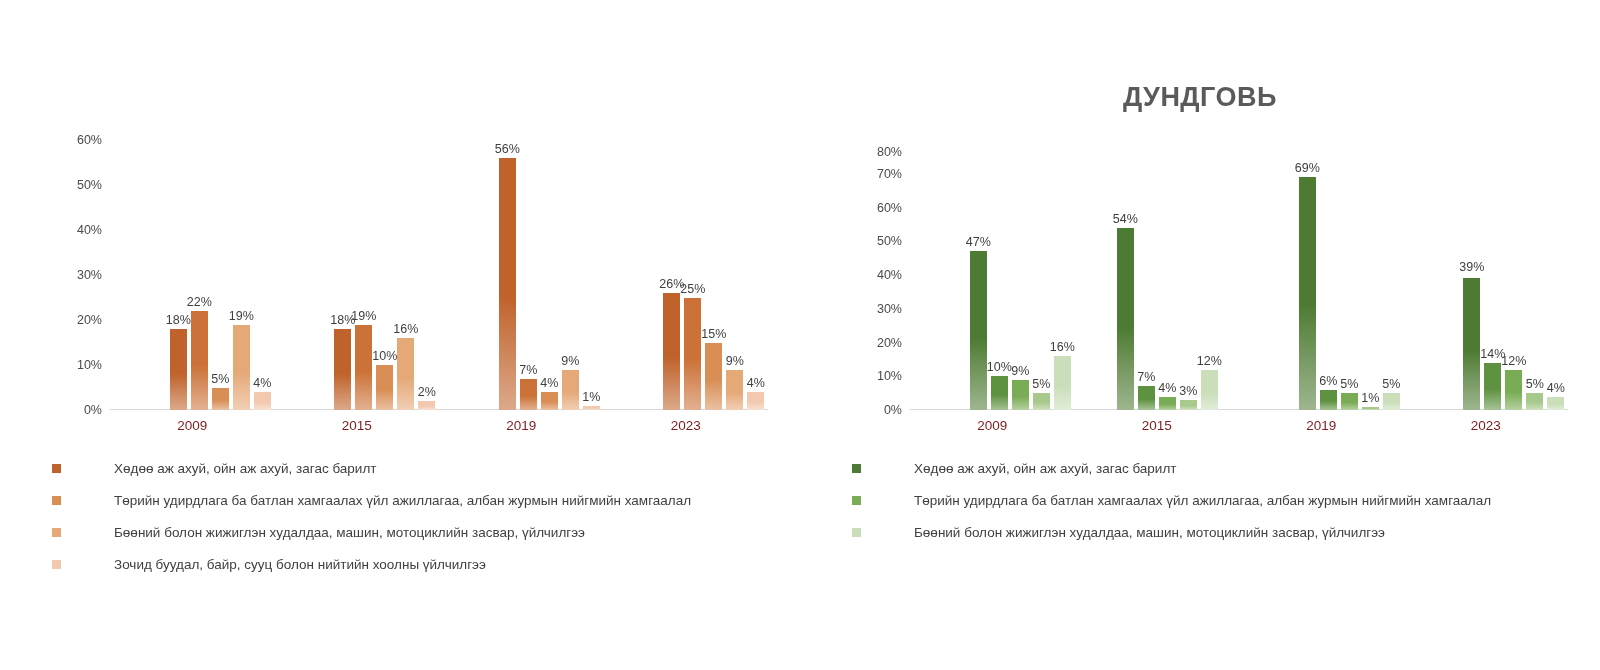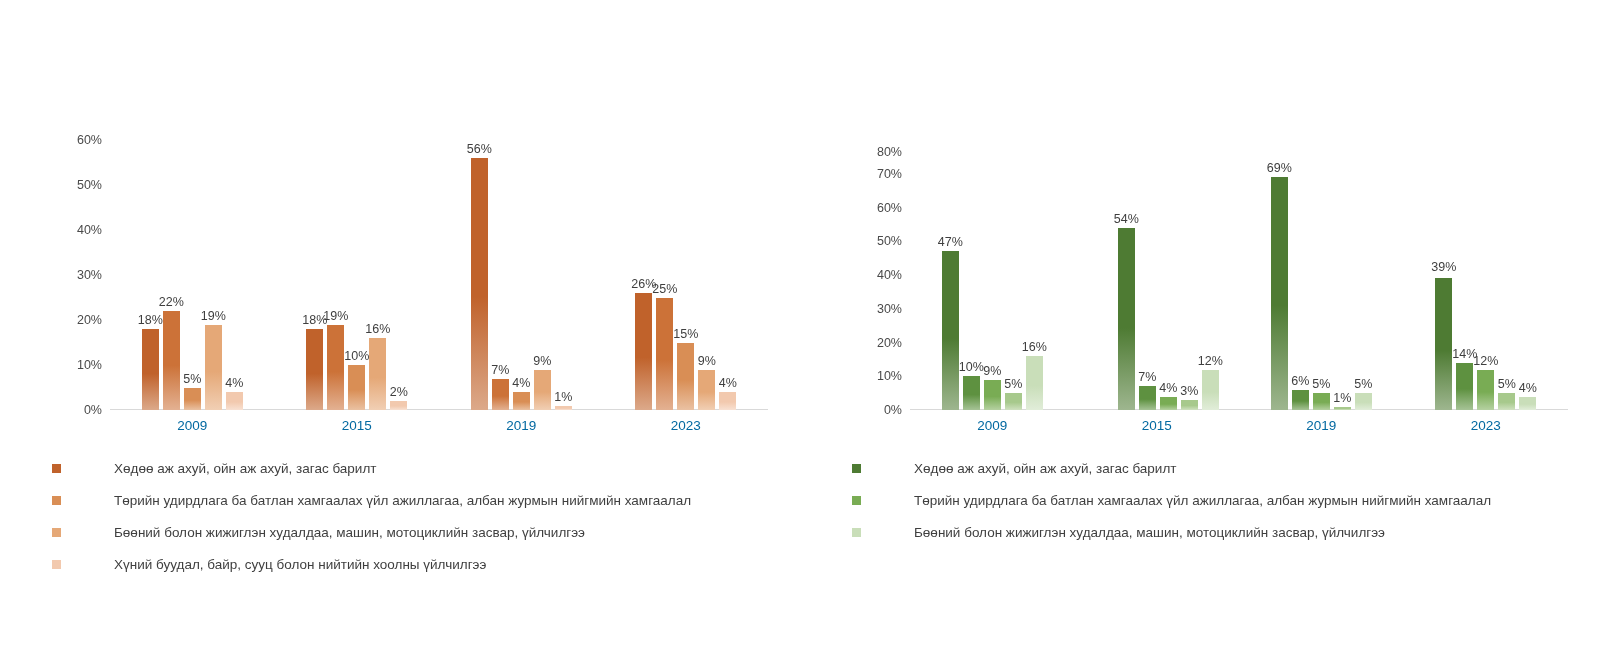--- a/index.html
+++ b/index.html
@@ -68,20 +68,21 @@
   }
   .group {
     position: absolute;
     bottom: 0;
     height: 100%;
   }
   .bar-wrap {
     position: absolute;
     bottom: 0;
     width: 17px;
+    margin-left: 28px;
   }
   .bar {
     position: absolute;
     bottom: 0;
     left: 0;
     width: 17px;
   }
   .bar-label {
     position: absolute;
     bottom: 100%;
@@ -97,21 +98,21 @@
     left: 110px;
     top: 418px;
     width: 658px;
     height: 24px;
   }
   .x-label {
     position: absolute;
     top: 0;
     transform: translateX(-50%);
     font-size: 13.5px;
-    color: #0369a1;
+    color: #7f1d1d;
   }
   .legend {
     position: absolute;
     left: 52px;
     top: 452px;
     width: 740px;
   }
   .legend-item {
     display: flex;
     align-items: center;
@@ -248,26 +249,27 @@
         <div class="legend-item">
           <span class="legend-swatch" style="background: rgb(217, 142, 85);"></span>
           <span class="legend-text">Төрийн удирдлага ба батлан хамгаалах үйл ажиллагаа, албан журмын нийгмийн хамгаалал</span>
         </div>
         <div class="legend-item">
           <span class="legend-swatch" style="background: rgb(229, 168, 119);"></span>
           <span class="legend-text">Бөөний болон жижиглэн худалдаа, машин, мотоциклийн засвар, үйлчилгээ</span>
         </div>
         <div class="legend-item">
           <span class="legend-swatch" style="background: rgb(242, 201, 174);"></span>
-          <span class="legend-text">Хүний буудал, байр, сууц болон нийтийн хоолны үйлчилгээ</span>
+          <span class="legend-text">Зочид буудал, байр, сууц болон нийтийн хоолны үйлчилгээ</span>
         </div>
       </div>
   </div>
 
   <div class="panel">
+    <div class="chart-title">ДУНДГОВЬ</div>
     <div class="plot right">
       <div class="y-axis" id="yaxis-right">
           <div class="y-tick" style="top: 270px;">0%</div>
           <div class="y-tick" style="top: 236.25px;">10%</div>
           <div class="y-tick" style="top: 202.5px;">20%</div>
           <div class="y-tick" style="top: 168.75px;">30%</div>
           <div class="y-tick" style="top: 135px;">40%</div>
           <div class="y-tick" style="top: 101.25px;">50%</div>
           <div class="y-tick" style="top: 67.5px;">60%</div>
           <div class="y-tick" style="top: 33.75px;">70%</div>
@@ -290,21 +292,21 @@
             </div>
             <div class="bar-wrap" style="left: 94.75px; height: 16.875px;">
               <div class="bar" style="height: 16.875px; background: linear-gradient(rgb(167, 201, 140) 0%, rgb(167, 201, 140) 55%, rgb(207, 225, 192) 100%);"></div>
               <div class="bar-label">5%</div>
             </div>
             <div class="bar-wrap" style="left: 115.75px; height: 54px;">
               <div class="bar" style="height: 54px; background: linear-gradient(rgb(201, 222, 185) 0%, rgb(201, 222, 185) 55%, rgb(225, 237, 217) 100%);"></div>
               <div class="bar-label">16%</div>
             </div>
           </div>
-          <div class="group" style="left: 176px; width: 164.5px;">
+          <div class="group" style="left: 147px; width: 164.5px;">
             <div class="bar-wrap" style="left: 31.75px; height: 182.25px;">
               <div class="bar" style="height: 182.25px; background: linear-gradient(rgb(78, 123, 51) 0%, rgb(78, 123, 51) 55%, rgb(158, 182, 143) 100%);"></div>
               <div class="bar-label">54%</div>
             </div>
             <div class="bar-wrap" style="left: 52.75px; height: 23.625px;">
               <div class="bar" style="height: 23.625px; background: linear-gradient(rgb(94, 145, 64) 0%, rgb(94, 145, 64) 55%, rgb(166, 195, 150) 100%);"></div>
               <div class="bar-label">7%</div>
             </div>
             <div class="bar-wrap" style="left: 73.75px; height: 13.5px;">
               <div class="bar" style="height: 13.5px; background: linear-gradient(rgb(121, 172, 84) 0%, rgb(121, 172, 84) 55%, rgb(181, 209, 161) 100%);"></div>

